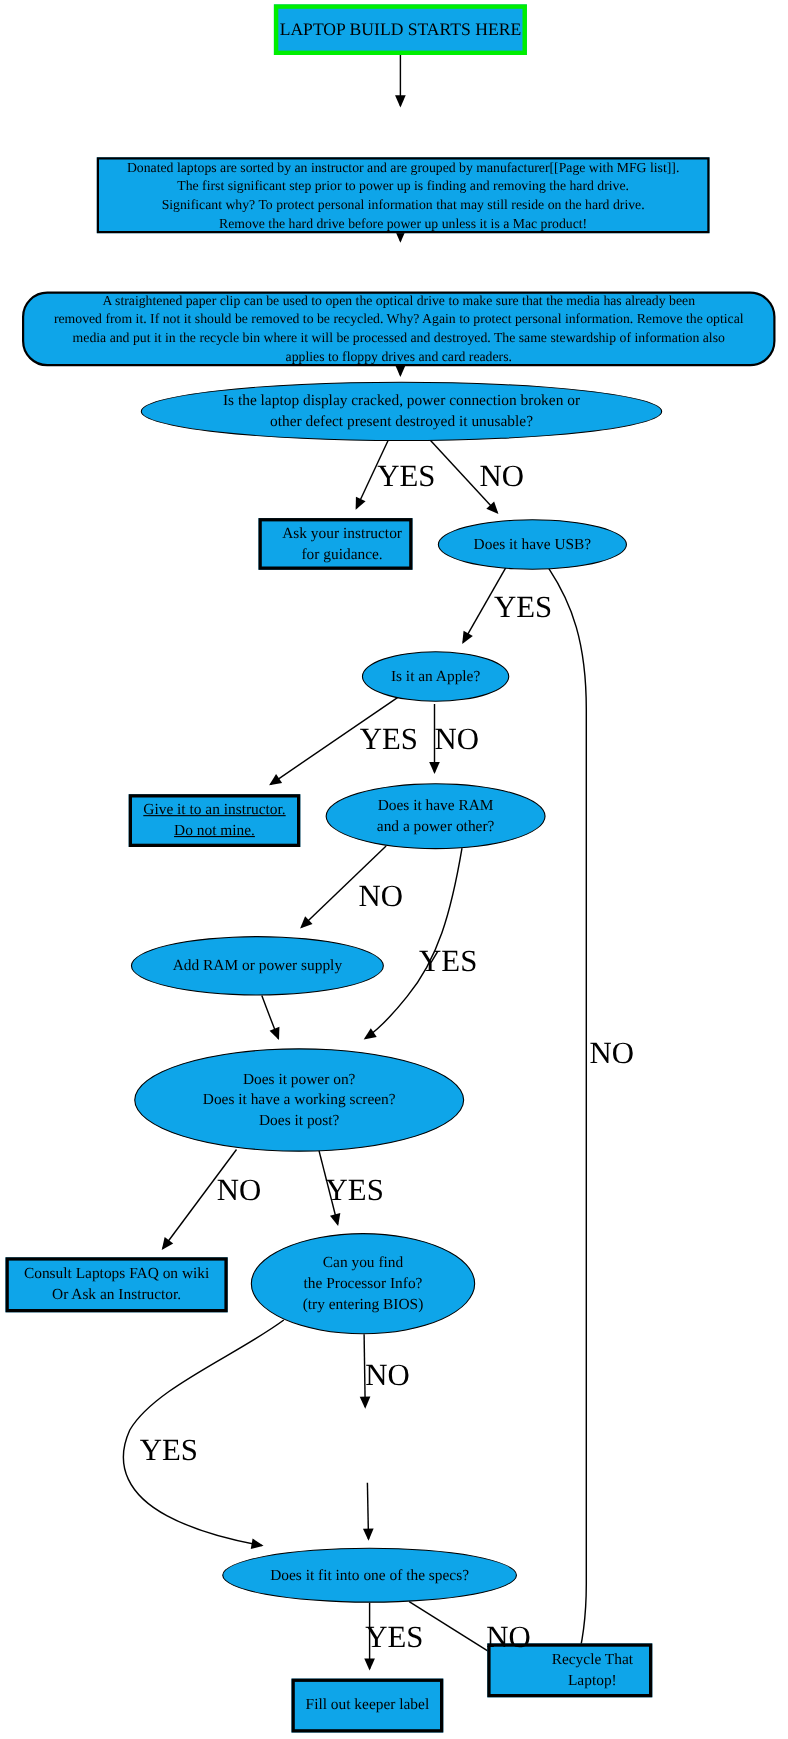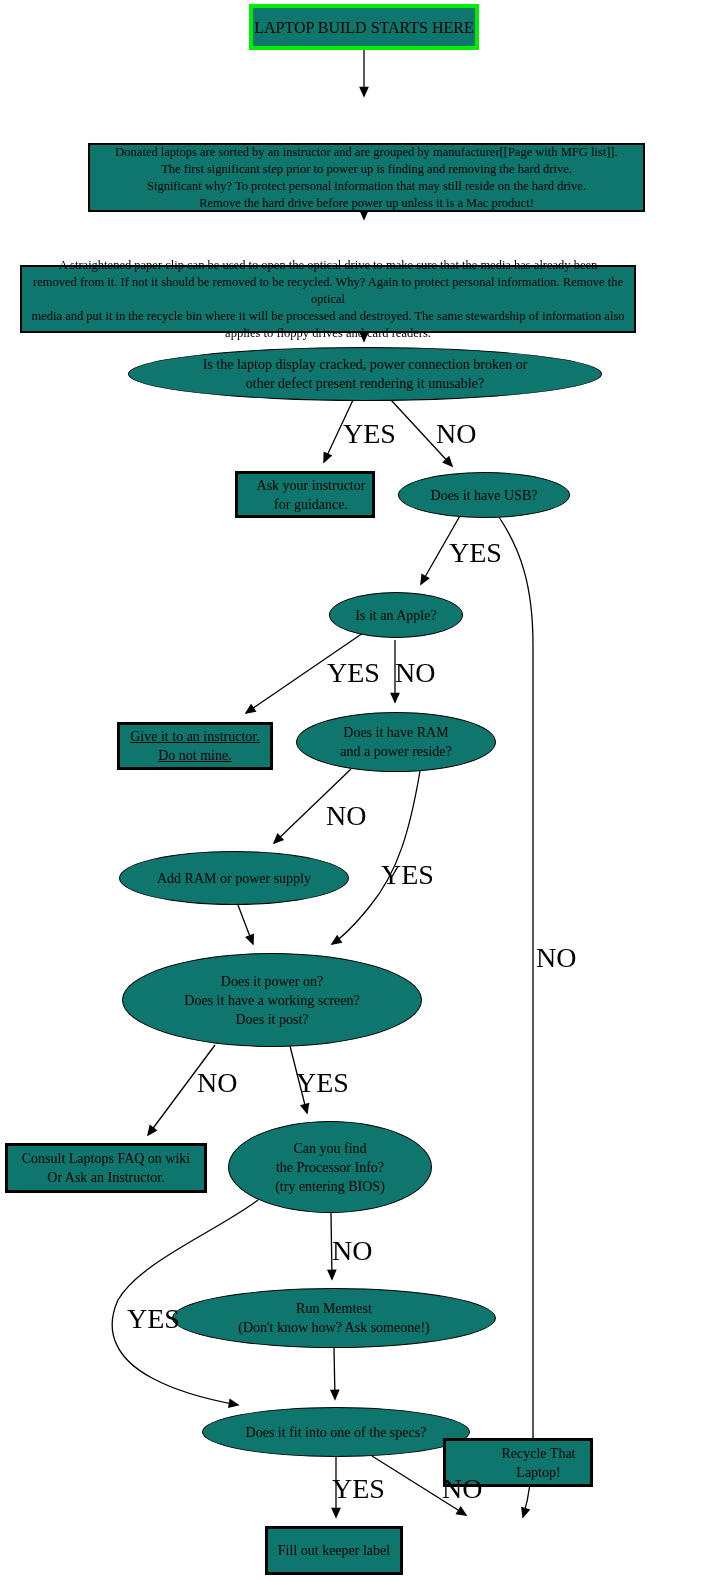--- a/index.html
+++ b/index.html
@@ -3,21 +3,21 @@
 <meta charset="utf-8">
 <style>
   html,body{margin:0;padding:0;background:#ffffff;}
   .canvas{
     position:relative;width:716px;height:1581px;background:#ffffff;
     font-family:"Liberation Serif","DejaVu Serif",serif;color:#000;
     overflow:hidden;
   }
   .edges{position:absolute;left:0;top:0;}
   .node{
-    position:absolute;box-sizing:border-box;background:#0f766e;
+    position:absolute;box-sizing:border-box;background:#0ea5e9;
     display:flex;align-items:center;justify-content:center;
     text-align:center;white-space:pre-line;
     font-size:14px;line-height:19px;
   }
   .rect-thin{border:2px solid #000;}
   .rect-term{border:3px solid #000;}
   .rect-start{border:4px solid #00ee00;font-size:16px;}
   .bigtext{font-size:12.5px;line-height:17px;margin-top:40px;}
   .ellipse{border:1.5px solid #000;border-radius:50%;}
   .elabel{
@@ -58,62 +58,60 @@
     </g>
   </svg>
 
   <div class="node rect-start" style="left:249px;top:4px;width:230px;height:46px;">LAPTOP BUILD STARTS HERE</div>
 
   <div class="node rect-thin bigtext" style="left:88px;top:103px;width:557px;height:69px;">Donated laptops are sorted by an instructor and are grouped by manufacturer[[Page with MFG list]].
 The first significant step prior to power up is finding and removing the hard drive.
 Significant why? To protect personal information that may still reside on the hard drive.
 Remove the hard drive before power up unless it is a Mac product!</div>
 
-  <div class="node rect-thin bigtext" style="left:20px;top:225px;width:616px;height:68px;">A straightened paper clip can be used to open the optical drive to make sure  that the media has already been
+  <div class="node rect-thin bigtext" style="left:20px;top:225px;width:685px;height:68px;border-radius:23px;">A straightened paper clip can be used to open the optical drive to make sure  that the media has already been
 removed from it. If not it should be removed to be recycled. Why? Again to protect personal information. Remove the optical
 media and put it in the recycle bin where it will be processed and destroyed. The same stewardship of information also
 applies to floppy drives and card readers.</div>
 
   <div class="node ellipse" style="left:128px;top:347px;width:474px;height:54px;">Is the laptop display cracked, power connection broken or
-other defect present rendering it unusable?</div>
+other defect present destroyed it unusable?</div>
 
   <div class="node rect-term" style="left:235px;top:471px;width:140px;height:47px;padding-left:12px;">Ask your instructor
 for guidance.</div>
 
   <div class="node ellipse" style="left:398px;top:472px;width:172px;height:46px;">Does it have USB?</div>
 
   <div class="node ellipse" style="left:329px;top:592px;width:134px;height:46px;">Is it an Apple?</div>
 
   <div class="node rect-term" style="left:117px;top:722px;width:156px;height:48px;text-decoration:underline;">Give it to an instructor.
 Do not mine.</div>
 
   <div class="node ellipse" style="left:296px;top:712px;width:200px;height:60px;">Does it have RAM
-and a power reside?</div>
+and a power other?</div>
 
   <div class="node ellipse" style="left:119px;top:851px;width:230px;height:54px;">Add RAM or power supply</div>
 
   <div class="node ellipse" style="left:122px;top:953px;width:300px;height:94px;">Does it power on?
 Does it have a working screen?
 Does it post?</div>
 
   <div class="node rect-term" style="left:5px;top:1143px;width:202px;height:50px;">Consult Laptops FAQ on wiki
 Or Ask an Instructor.</div>
 
   <div class="node ellipse" style="left:228px;top:1121px;width:204px;height:92px;">Can you find
 the Processor Info?
 (try entering BIOS)</div>
 
-  <div class="node ellipse" style="left:172px;top:1288px;width:324px;height:60px;">Run Memtest
-(Don't know how?  Ask someone!)</div>
 
   <div class="node ellipse" style="left:202px;top:1407px;width:268px;height:50px;">Does it fit into one of the specs?</div>
 
   <div class="node rect-term" style="left:265px;top:1526px;width:138px;height:49px;">Fill out keeper label</div>
 
-  <div class="node rect-term" style="left:443px;top:1438px;width:150px;height:49px;padding-left:41px;">Recycle That Laptop!</div>
+  <div class="node rect-term" style="left:443px;top:1494px;width:150px;height:49px;padding-left:41px;">Recycle That Laptop!</div>
 
   <div class="elabel" style="left:343px;top:423px;">YES</div>
   <div class="elabel" style="left:436px;top:423px;">NO</div>
   <div class="elabel" style="left:449px;top:542px;">YES</div>
   <div class="elabel" style="left:536px;top:947px;">NO</div>
   <div class="elabel" style="left:327px;top:662px;">YES</div>
   <div class="elabel" style="left:395px;top:662px;">NO</div>
   <div class="elabel" style="left:326px;top:805px;">NO</div>
   <div class="elabel" style="left:381px;top:864px;">YES</div>
   <div class="elabel" style="left:197px;top:1072px;">NO</div>

